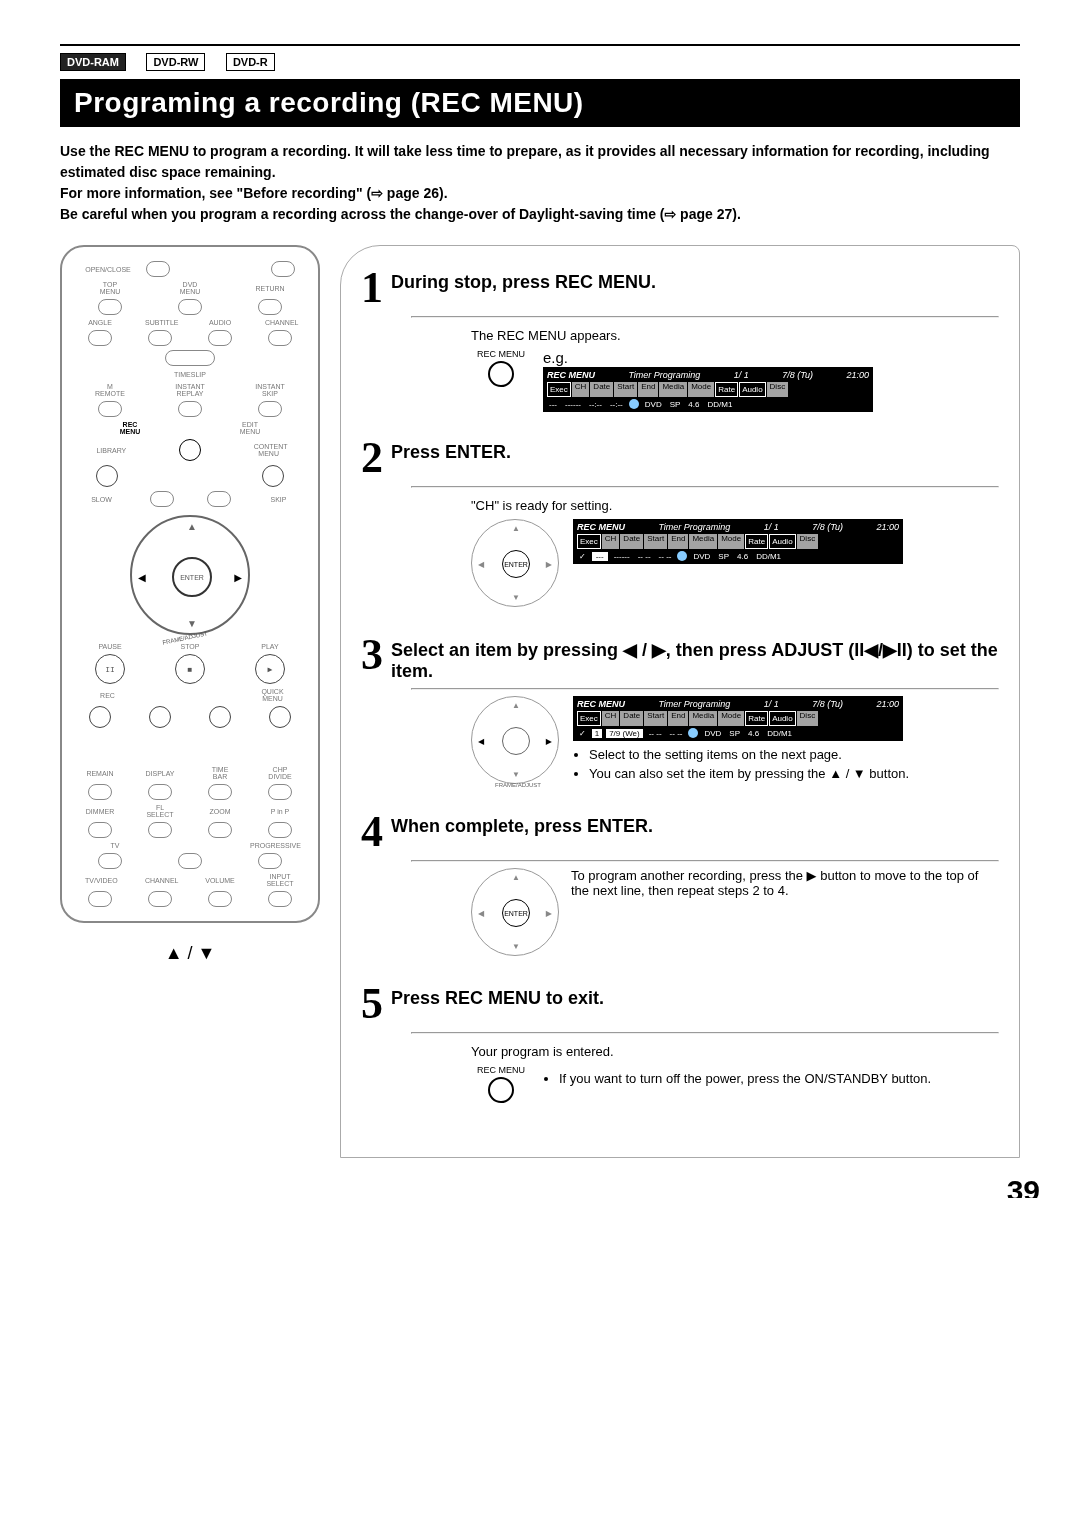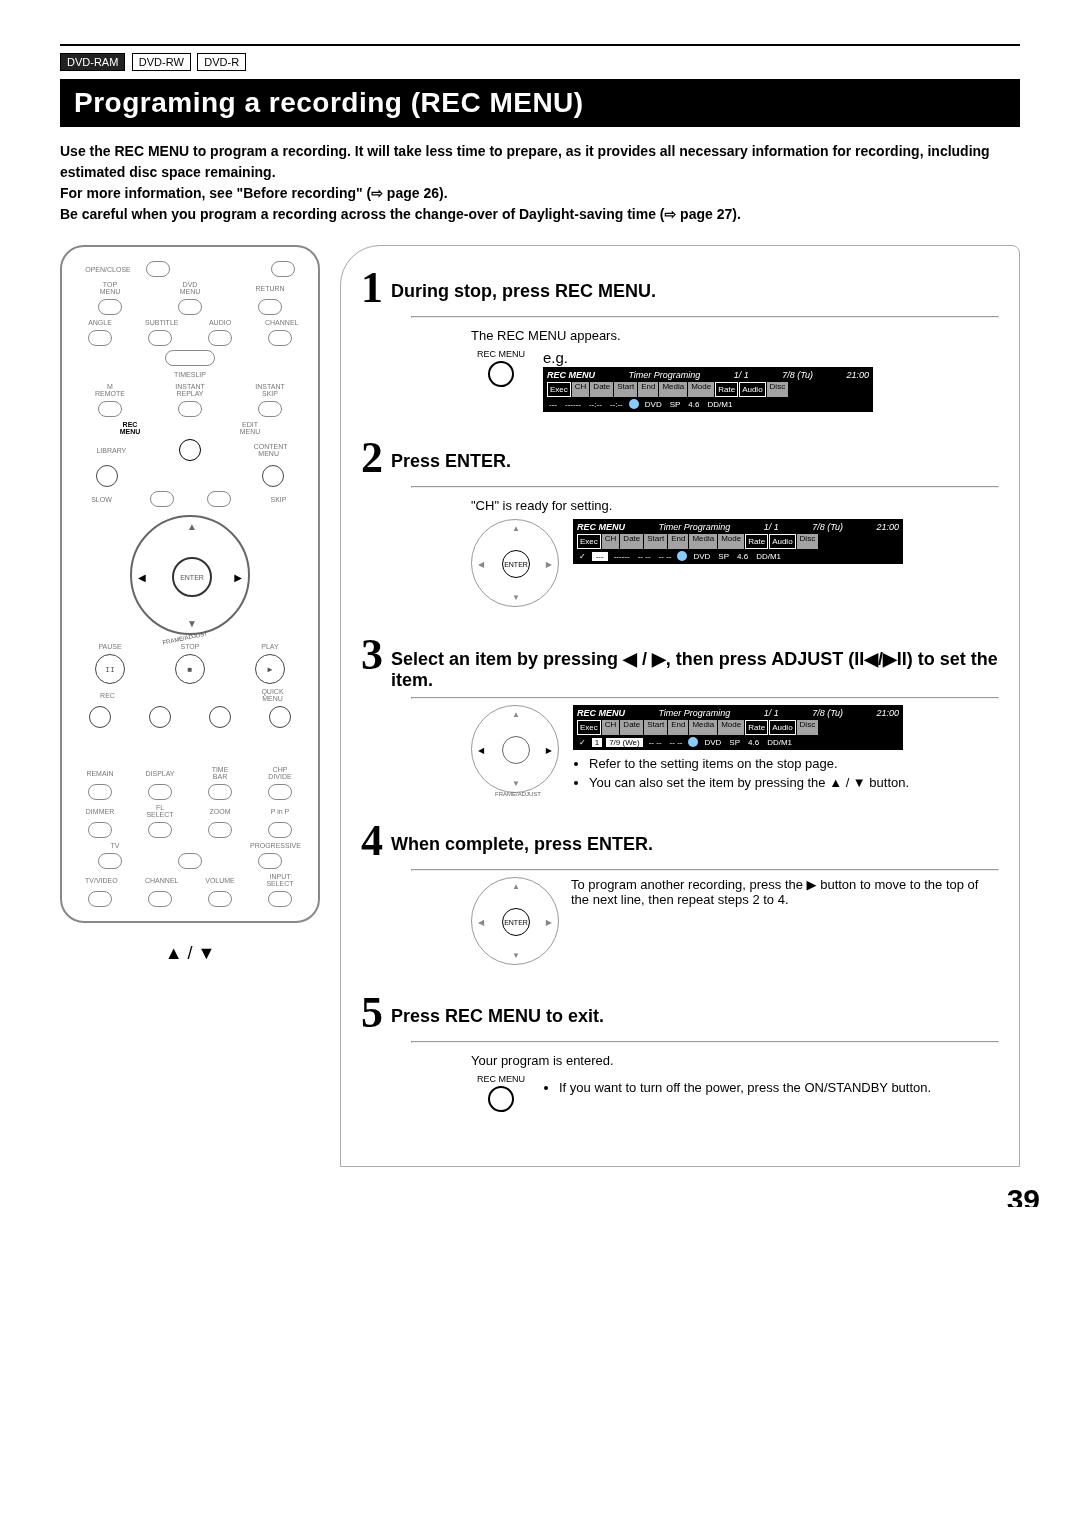--- a/index.html
+++ b/index.html
@@ -1,21 +1,21 @@
 <!DOCTYPE html>
 <html><head>
 <meta charset="utf-8">
 <style>
   * { box-sizing: border-box; margin: 0; padding: 0; }
   body { font-family: Arial, Helvetica, sans-serif; background: #fff; color: #000; width: 1080px; }
   .page { position: relative; padding: 40px 60px 40px 60px; }
   .section-label { font-size: 16px; font-weight: bold; margin-bottom: 6px; }
   .hr-thin { border: none; border-top: 2px solid #000; margin: 4px 0 6px 0; }
   .badges { margin-bottom: 8px; }
-  .badge { display: inline-block; font-size: 11px; font-weight: normal; padding: 2px 6px; margin-right: 2px; border: 1px solid #000; }
+  .badge { display: inline-block; font-size: 11px; font-weight: bold; padding: 2px 6px; margin-right: 16px; border: 1px solid #000; }
   .badge-dark { background: #222; color: #fff; }
   .badge-light { background: #fff; color: #000; }
   .title-bar { background: #000; color: #fff; font-size: 28px; font-weight: 900; padding: 8px 14px; letter-spacing: 0.5px; }
   .intro { font-size: 14px; font-weight: bold; margin: 14px 0 20px 0; line-height: 1.5; }
   .content-row { display: flex; gap: 20px; }
   .remote-col { width: 260px; flex-shrink: 0; }
   .remote-box { border: 2px solid #888; border-radius: 24px; padding: 10px 8px; background: #fff; font-size: 8px; color: #555; }
   .remote-row { display: flex; justify-content: space-around; align-items: center; margin: 4px 0; }
   .rbtn { width: 24px; height: 16px; border: 1px solid #888; border-radius: 8px; display: inline-block; }
   .rbtn-round { width: 22px; height: 22px; border: 1.5px solid #444; border-radius: 50%; display: inline-flex; align-items: center; justify-content: center; font-family: Liberation Mono, monospace; }
@@ -26,21 +26,21 @@
   .dpad-tri { position: absolute; font-size: 10px; color: #666; }
   .dpad-center { position: absolute; top: 40px; left: 40px; width: 40px; height: 40px; border: 2px solid #333; border-radius: 50%; display: flex; align-items: center; justify-content: center; font-size: 7px; }
   .adjust-label { position: absolute; bottom: -6px; left: 32px; font-size: 6px; transform: rotate(-12deg); }
   .remote-gap { height: 30px; }
   .remote-footer { text-align: center; font-size: 18px; margin-top: 20px; }
 
   .steps-col { flex: 1; border: 1px solid #aaa; border-top-left-radius: 40px; border-top-right-radius: 8px; padding: 20px 20px 30px 20px; position: relative; }
   .step { margin-bottom: 24px; }
   .step-head { display: flex; align-items: flex-start; gap: 8px; }
   .step-num { font-size: 44px; font-weight: bold; font-family: Georgia, 'Times New Roman', serif; line-height: 1; }
-  .step-title { font-size: 18px; font-weight: bold; margin-top: 15px; }
+  .step-title { font-size: 18px; font-weight: bold; margin-top: 6px; }
   .step-body { margin-left: 110px; }
   .step-body-txt { font-size: 13px; margin: 10px 0 6px 0; }
   .step-side { display: flex; gap: 12px; align-items: flex-start; margin-top: 6px; }
   .mini-btn { width: 60px; text-align: center; }
   .mini-btn .lbl { font-size: 9px; margin-bottom: 2px; }
   .mini-btn .circ { width: 26px; height: 26px; border: 2px solid #000; border-radius: 50%; margin: 0 auto; }
   .mini-dpad { width: 90px; height: 90px; position: relative; }
   .mini-dpad-ring { width: 88px; height: 88px; border: 1px solid #999; border-radius: 50%; position: relative; }
   .mini-dpad-center { position: absolute; top: 30px; left: 30px; width: 28px; height: 28px; border: 1px solid #666; border-radius: 50%; display: flex; align-items: center; justify-content: center; font-size: 7px; color: #666; }
   .mini-dpad .tri { position: absolute; font-size: 8px; color: #888; }
@@ -388,21 +388,21 @@
                     <span class="cell">-- --</span>
                     <span class="cell">-- --</span>
                     <span class="disc-icon"></span>
                     <span class="cell">DVD</span>
                     <span class="cell">SP</span>
                     <span class="cell">4.6</span>
                     <span class="cell">DD/M1</span>
                   </div>
               </div>
               <ul class="bullets">
-                <li>Refer to the setting items on the stop page.</li>
+                <li>Select to the setting items on the next page.</li>
                 <li>You can also set the item by pressing the ▲ / ▼ button.</li>
               </ul>
             </div>
           </div>
         </div>
       </div>
 
       <div class="step">
         <div class="step-head">
           <span class="step-num">4</span>

